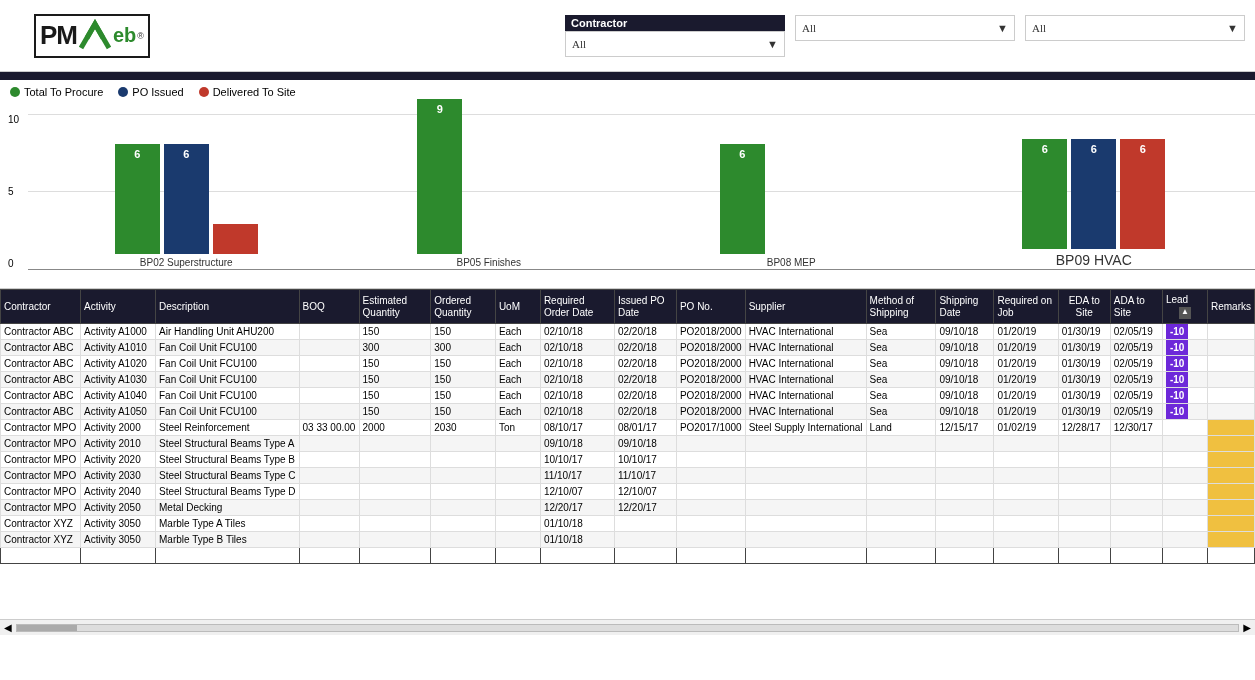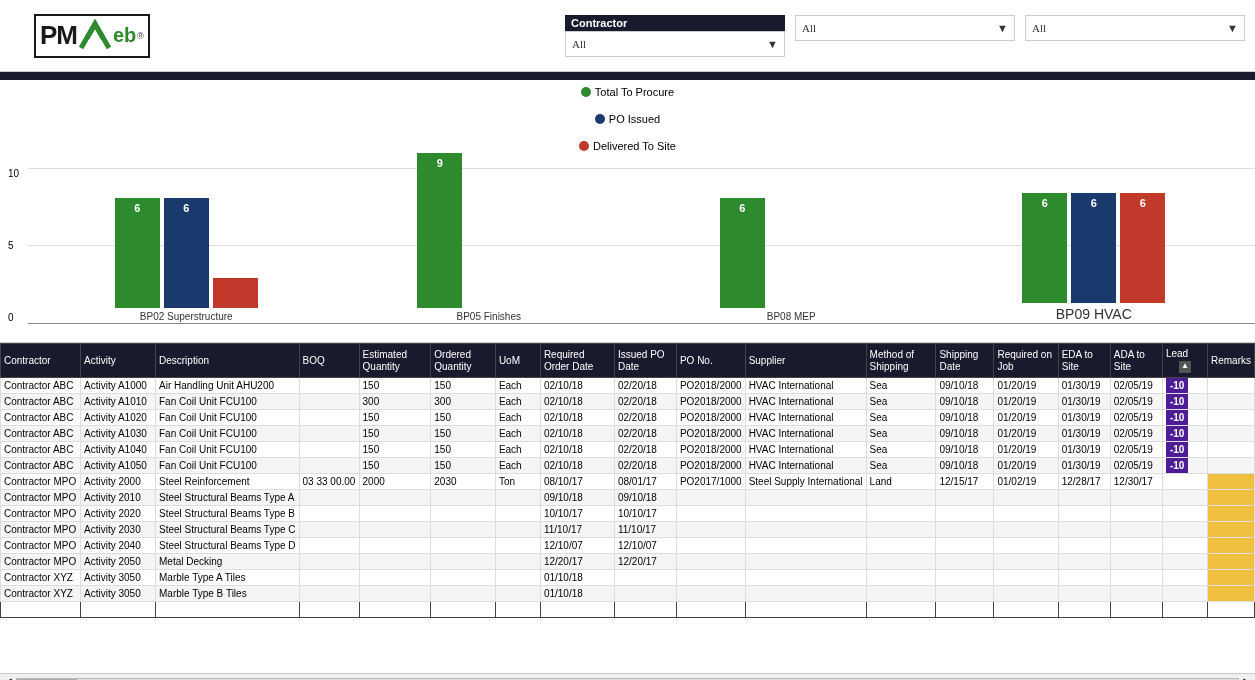--- a/index.html
+++ b/index.html
@@ -12,33 +12,33 @@
     .app-title div:last-child { font-size: 14px; color: #333; }
     .filters { display: flex; gap: 10px; margin-left: auto; }
     .filter-group { display: flex; flex-direction: column; }
     .filter-label { background: #1a1a2e; color: #fff; padding: 2px 6px; font-size: 11px; font-weight: bold; min-width: 220px; }
     .filter-select { display: flex; align-items: center; border: 1px solid #ccc; padding: 2px 6px; background: #fff; min-width: 220px; justify-content: space-between; height: 26px; font-family: Liberation Serif, serif; }
     .filter-select span { font-size: 11px; color: #333; }
     .dropdown-arrow { font-size: 10px; color: #666; }
 
     
     .chart-header { background: #1a1a2e; color: #fff; text-align: center; padding: 4px; font-size: 12px; font-weight: bold; }
-    .chart-legend { display: flex; align-items: center; gap: 15px; padding: 6px 10px; flex-direction: column; }
+    .chart-legend { display: flex; align-items: center; gap: 15px; padding: 6px 10px; }
     .legend-item { display: flex; align-items: center; gap: 4px; font-size: 11px; }
     .legend-dot { width: 10px; height: 10px; border-radius: 50%; }
 
     
     .table-container { overflow-y: auto; overflow-x: hidden; height: 330px; }
     table { width: 100%; border-collapse: collapse; font-size: 10px; }
     thead tr { background: #1a1a2e; color: #fff; }
     thead th { padding: 4px 3px; text-align: left; border: 1px solid #444; vertical-align: middle; line-height: 1.2; font-weight: normal; }
     tbody tr:nth-child(even) { background: #f5f5f5; }
     tbody tr:nth-child(odd) { background: #fff; }
     tbody td { padding: 2px 3px; border: 1px solid #ddd; white-space: nowrap; }
-    .cell-red { background: #4c1d95; color: #fff; text-align: center; font-weight: bold; padding: 2px 4px; }
+    .cell-red { background: #6d28d9; color: #fff; text-align: center; font-weight: bold; padding: 2px 4px; }
     .total-row { background: #1a1a2e; color: #fff; font-weight: bold; }
     .total-row td { border: 1px solid #444; }
 
     
     .footer-scroll { display: flex; align-items: center; background: #f0f0f0; border-top: 1px solid #ccc; height: 16px; padding: 0 4px; font-size: 10px; }
 
     
     .pmweb-logo { display: flex; align-items: flex-start; margin-left: 24px; }
     .pm-part { font-size: 26px; font-weight: 900; color: #1a1a1a; letter-spacing: -1px; }
     .web-part { font-size: 20px; font-weight: 900; color: #2d8a2d; }
@@ -179,21 +179,21 @@
           <th style="min-width: 45px;">Estimated Quantity</th>
           <th style="min-width: 45px;">Ordered Quantity</th>
           <th style="min-width: 45px;">UoM</th>
           <th style="min-width: 45px;">Required Order Date</th>
           <th style="min-width: 45px;">Issued PO Date</th>
           <th style="min-width: 45px;">PO No.</th>
           <th style="min-width: 45px;">Supplier</th>
           <th style="min-width: 45px;">Method of Shipping</th>
           <th style="min-width: 45px;">Shipping Date</th>
           <th style="min-width: 45px; margin-left: 19px;">Required on Job</th>
-          <th style="min-width: 45px;">EDA to Site</th>
+          <th style="min-width: 45px; text-align: center;">EDA to Site</th>
           <th style="min-width: 45px;">ADA to Site</th>
           <th style="min-width: 45px;">Lead<span style="display: block; background: rgb(85, 85, 85); color: rgb(255, 255, 255); width: 12px; height: 12px; font-size: 8px; text-align: center; margin: 1px auto 0px;">▲</span></th>
           <th style="min-width: 45px;">Remarks</th>
         </tr>
       </thead>
     <tbody id="table-body">
         <tr>
           <td>Contractor ABC</td>
           <td>Activity A1000</td>
           <td>Air Handling Unit AHU200</td>

